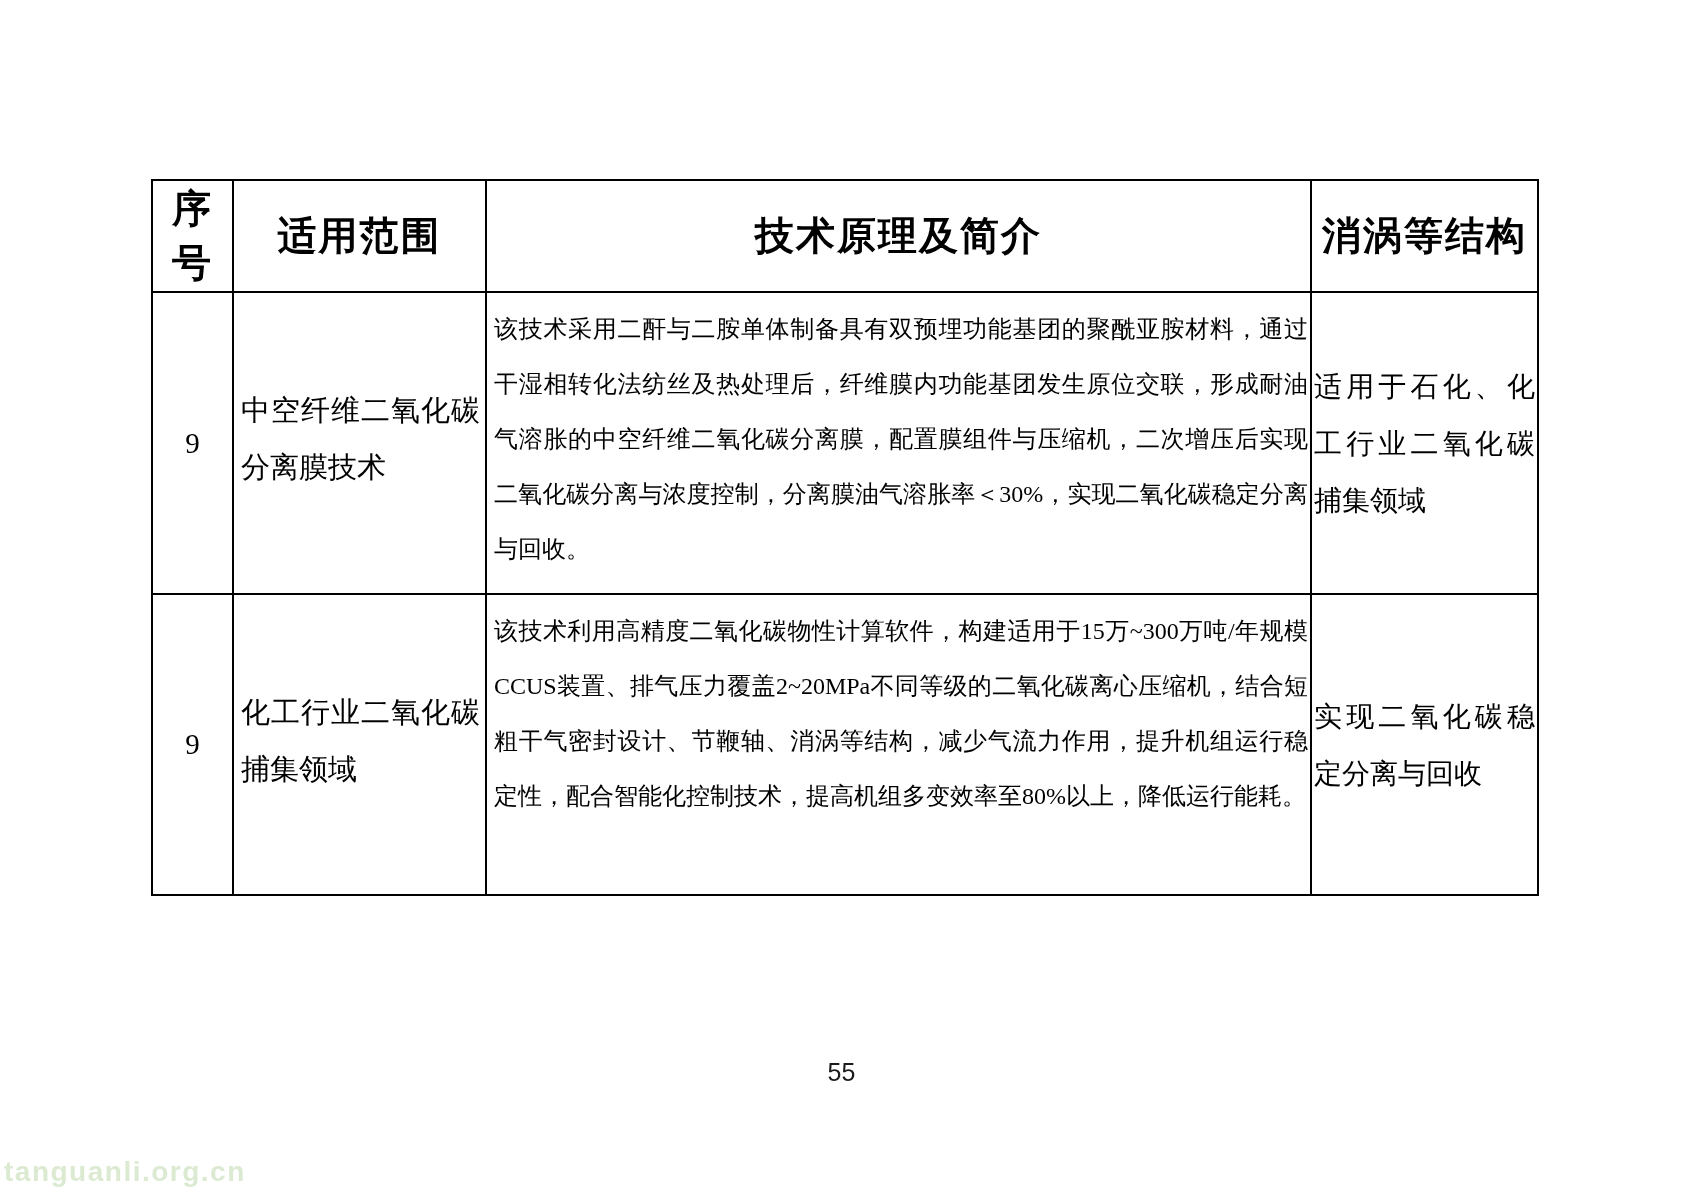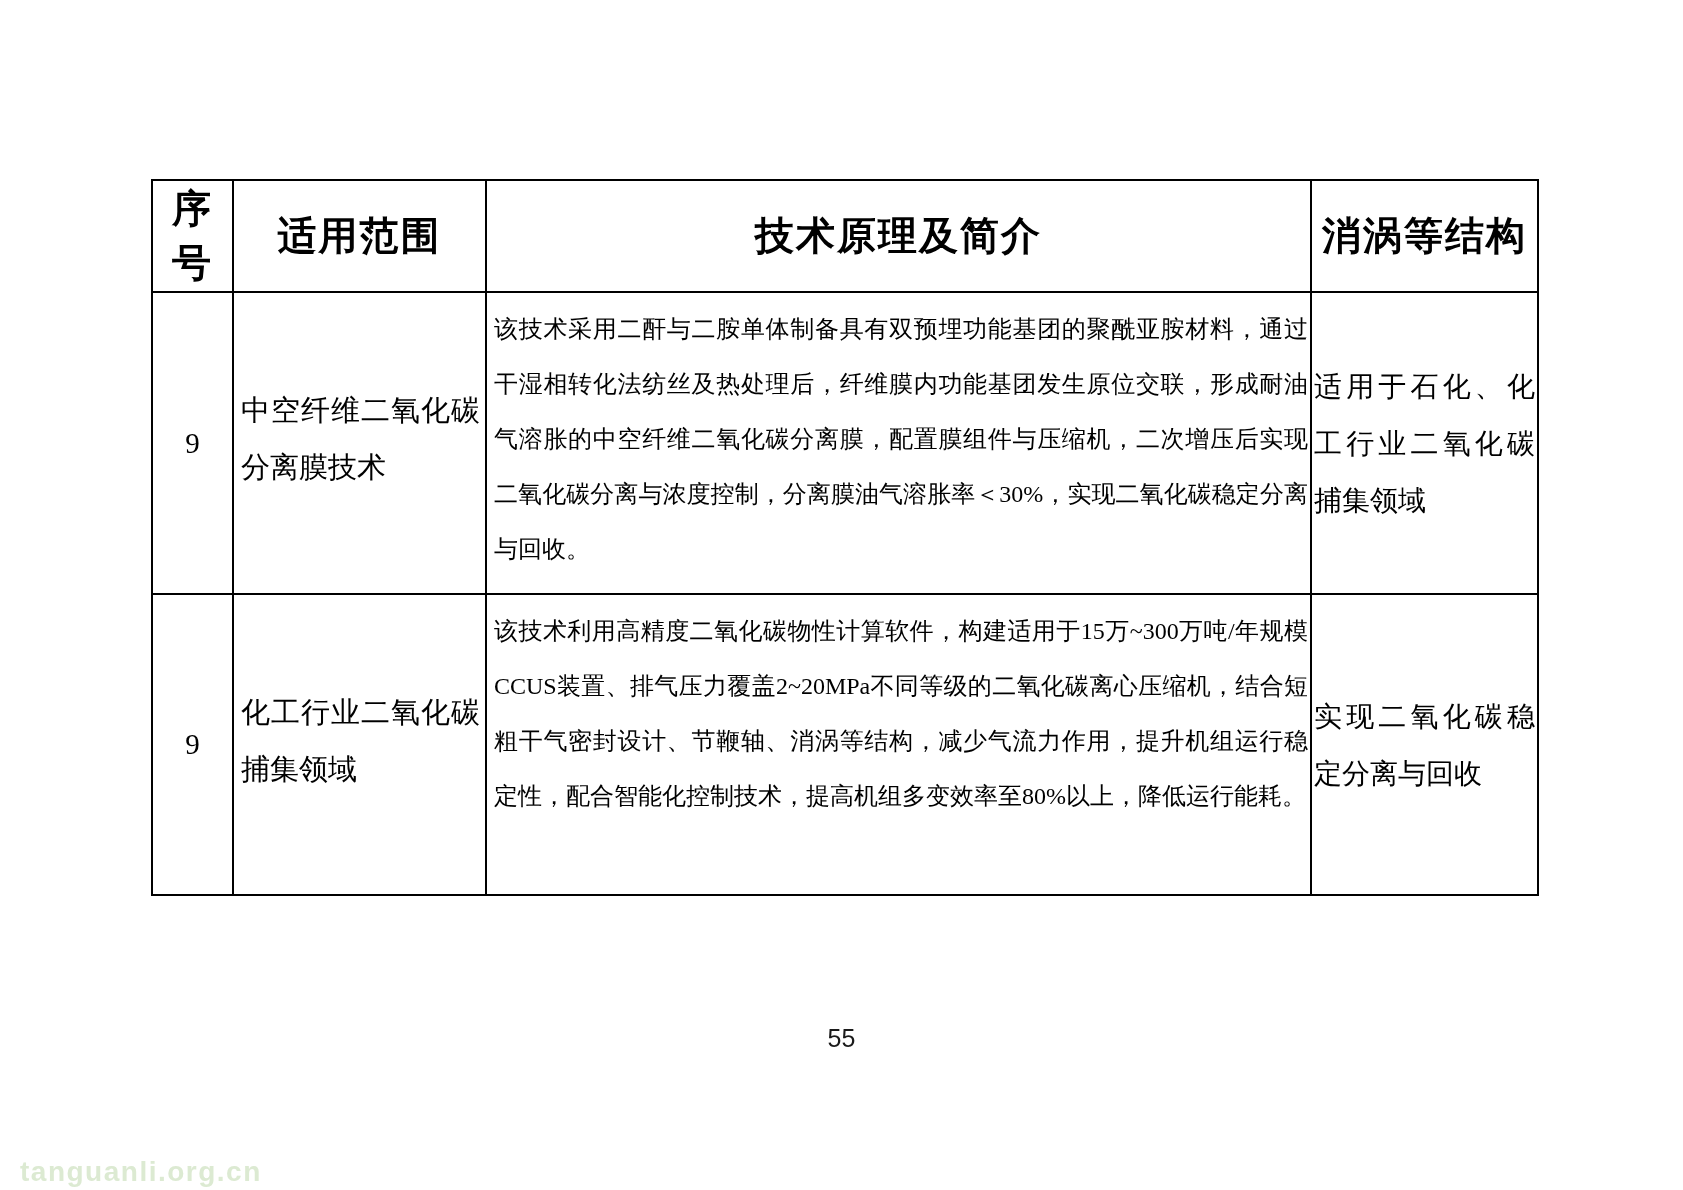--- a/index.html
+++ b/index.html
@@ -73,32 +73,32 @@
     font-size: 28px;
     line-height: 57px;
     text-align: justify;
     text-justify: inter-character;
     vertical-align: middle;
     padding: 0 2px;
   }
 
   .page-number {
     position: absolute;
-    top: 1024px;
+    top: 1058px;
     left: 0;
     width: 100%;
     text-align: center;
     font-family: "Liberation Sans", sans-serif;
     font-size: 25px;
     color: #1a1a1a;
   }
 
   .watermark {
     position: absolute;
-    left: 20px;
+    left: 4px;
     top: 1156px;
     font-family: "Liberation Sans", sans-serif;
     font-weight: bold;
     font-size: 28px;
     letter-spacing: 1.5px;
     color: #dcead2;
   }
 </style>
 </head>
 <body>

